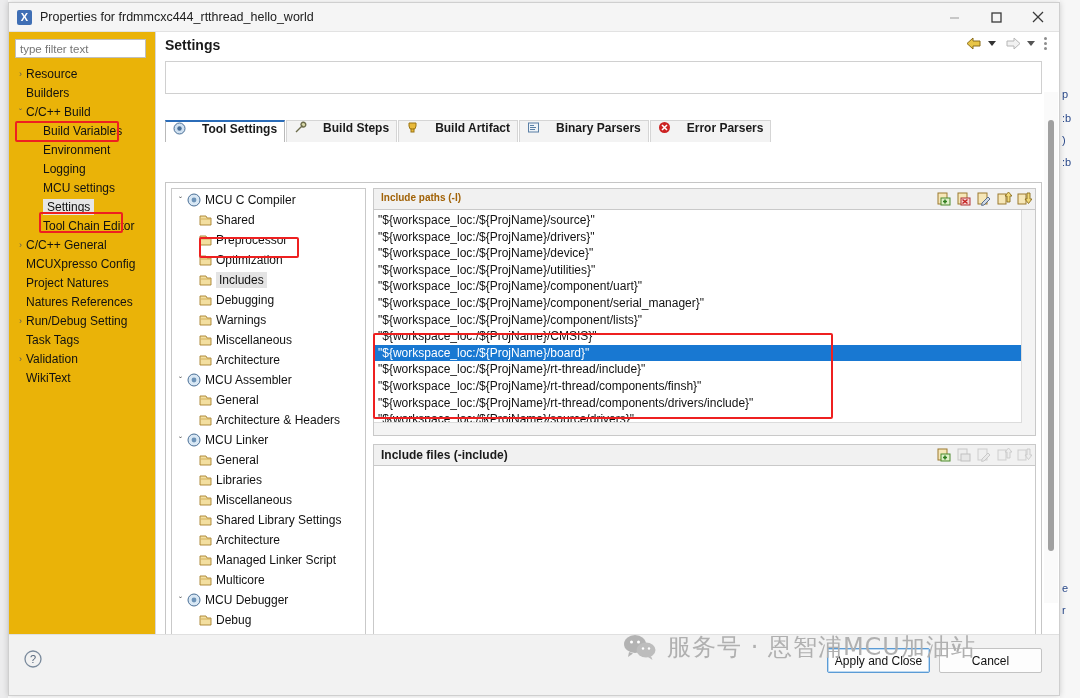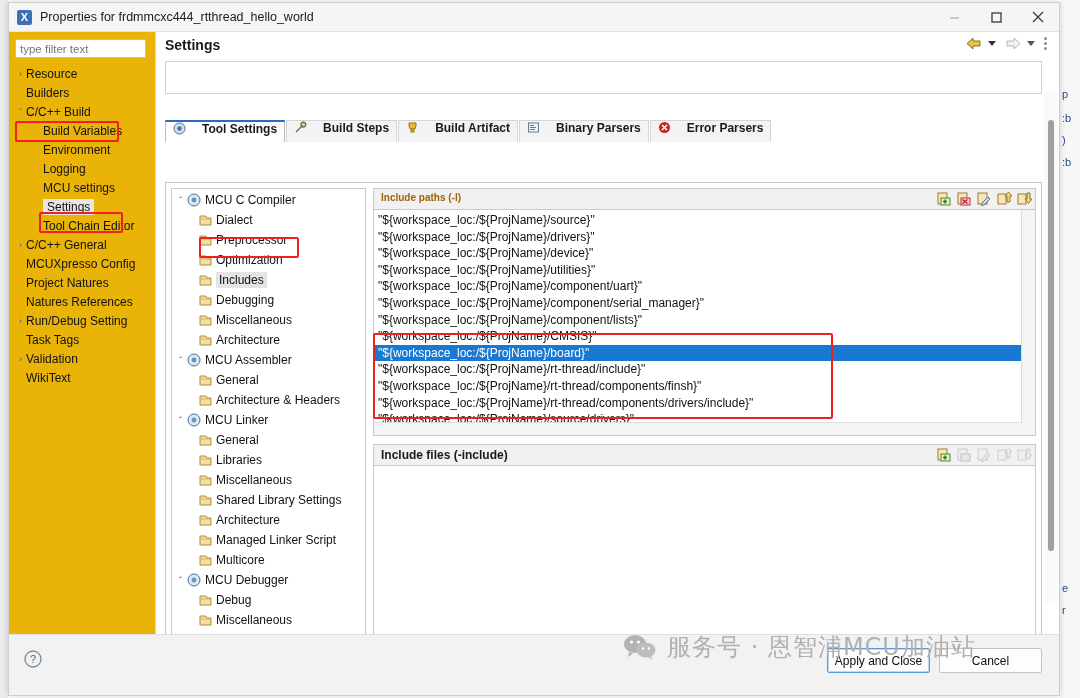--- a/index.html
+++ b/index.html
@@ -358,37 +358,41 @@
         <div class="tabpanel">
 
           <div class="tooltree" id="tool-tree">
               <div class="ttnode lvl1"><span class="arr">ˇ</span><span class="ic"><svg width="14" height="14" viewBox="0 0 14 14">
                     <circle cx="7" cy="7" r="6" fill="#d8e7f4" stroke="#4a6f96"></circle>
                     <circle cx="7" cy="7" r="2.4" fill="#6d93b8"></circle>
                   </svg></span><span class="tl">MCU C Compiler</span></div>
               <div class="ttnode lvl2"><span class="ic"><svg width="14" height="14" viewBox="0 0 14 14">
                     <path d="M2 3 h6 l1 2 h4 v7 h-11 z" fill="#f3dFA0" stroke="#a8822e" stroke-width=".9"></path>
                     <path d="M3 6 h9" stroke="#c9a24a" stroke-width=".8"></path>
-                  </svg></span><span class="tl">Dialect</span></div>
+                  </svg></span><span class="tl">Shared</span></div>
               <div class="ttnode lvl2"><span class="ic"><svg width="14" height="14" viewBox="0 0 14 14">
                     <path d="M2 3 h6 l1 2 h4 v7 h-11 z" fill="#f3dFA0" stroke="#a8822e" stroke-width=".9"></path>
                     <path d="M3 6 h9" stroke="#c9a24a" stroke-width=".8"></path>
                   </svg></span><span class="tl">Preprocessor</span></div>
               <div class="ttnode lvl2"><span class="ic"><svg width="14" height="14" viewBox="0 0 14 14">
                     <path d="M2 3 h6 l1 2 h4 v7 h-11 z" fill="#f3dFA0" stroke="#a8822e" stroke-width=".9"></path>
                     <path d="M3 6 h9" stroke="#c9a24a" stroke-width=".8"></path>
                   </svg></span><span class="tl">Optimization</span></div>
               <div class="ttnode lvl2 tsel"><span class="ic"><svg width="14" height="14" viewBox="0 0 14 14">
                     <path d="M2 3 h6 l1 2 h4 v7 h-11 z" fill="#f3dFA0" stroke="#a8822e" stroke-width=".9"></path>
                     <path d="M3 6 h9" stroke="#c9a24a" stroke-width=".8"></path>
                   </svg></span><span class="tl">Includes</span></div>
               <div class="ttnode lvl2"><span class="ic"><svg width="14" height="14" viewBox="0 0 14 14">
                     <path d="M2 3 h6 l1 2 h4 v7 h-11 z" fill="#f3dFA0" stroke="#a8822e" stroke-width=".9"></path>
                     <path d="M3 6 h9" stroke="#c9a24a" stroke-width=".8"></path>
                   </svg></span><span class="tl">Debugging</span></div>
+              <div class="ttnode lvl2"><span class="ic"><svg width="14" height="14" viewBox="0 0 14 14">
+                    <path d="M2 3 h6 l1 2 h4 v7 h-11 z" fill="#f3dFA0" stroke="#a8822e" stroke-width=".9"></path>
+                    <path d="M3 6 h9" stroke="#c9a24a" stroke-width=".8"></path>
+                  </svg></span><span class="tl">Warnings</span></div>
               <div class="ttnode lvl2"><span class="ic"><svg width="14" height="14" viewBox="0 0 14 14">
                     <path d="M2 3 h6 l1 2 h4 v7 h-11 z" fill="#f3dFA0" stroke="#a8822e" stroke-width=".9"></path>
                     <path d="M3 6 h9" stroke="#c9a24a" stroke-width=".8"></path>
                   </svg></span><span class="tl">Miscellaneous</span></div>
               <div class="ttnode lvl2"><span class="ic"><svg width="14" height="14" viewBox="0 0 14 14">
                     <path d="M2 3 h6 l1 2 h4 v7 h-11 z" fill="#f3dFA0" stroke="#a8822e" stroke-width=".9"></path>
                     <path d="M3 6 h9" stroke="#c9a24a" stroke-width=".8"></path>
                   </svg></span><span class="tl">Architecture</span></div>
               <div class="ttnode lvl1"><span class="arr">ˇ</span><span class="ic"><svg width="14" height="14" viewBox="0 0 14 14">
                     <circle cx="7" cy="7" r="6" fill="#d8e7f4" stroke="#4a6f96"></circle>

